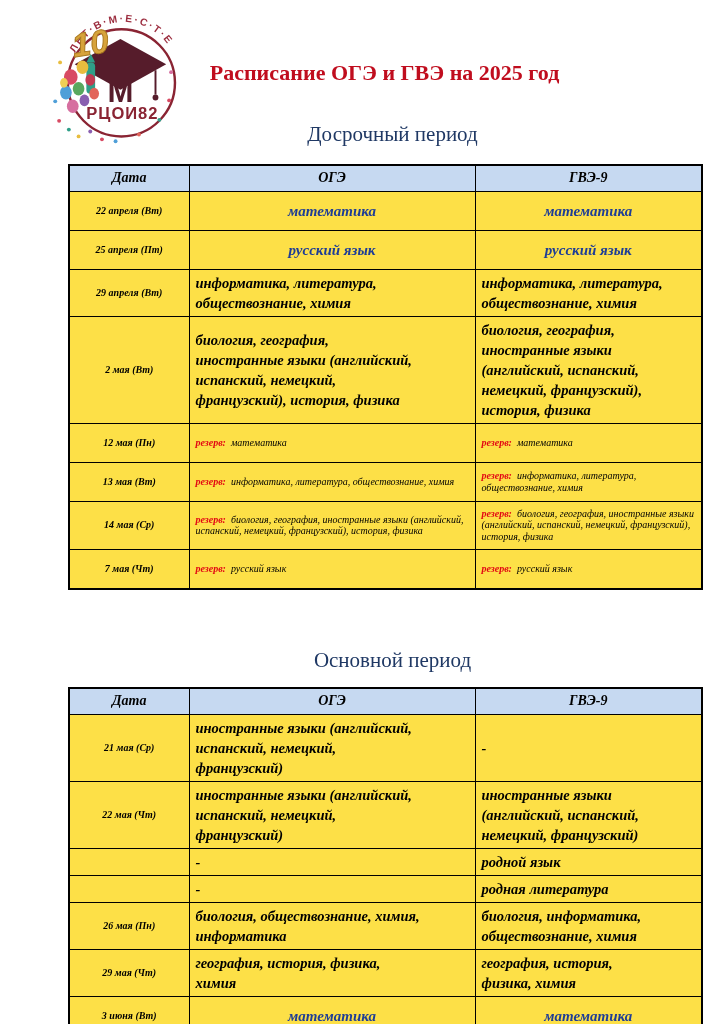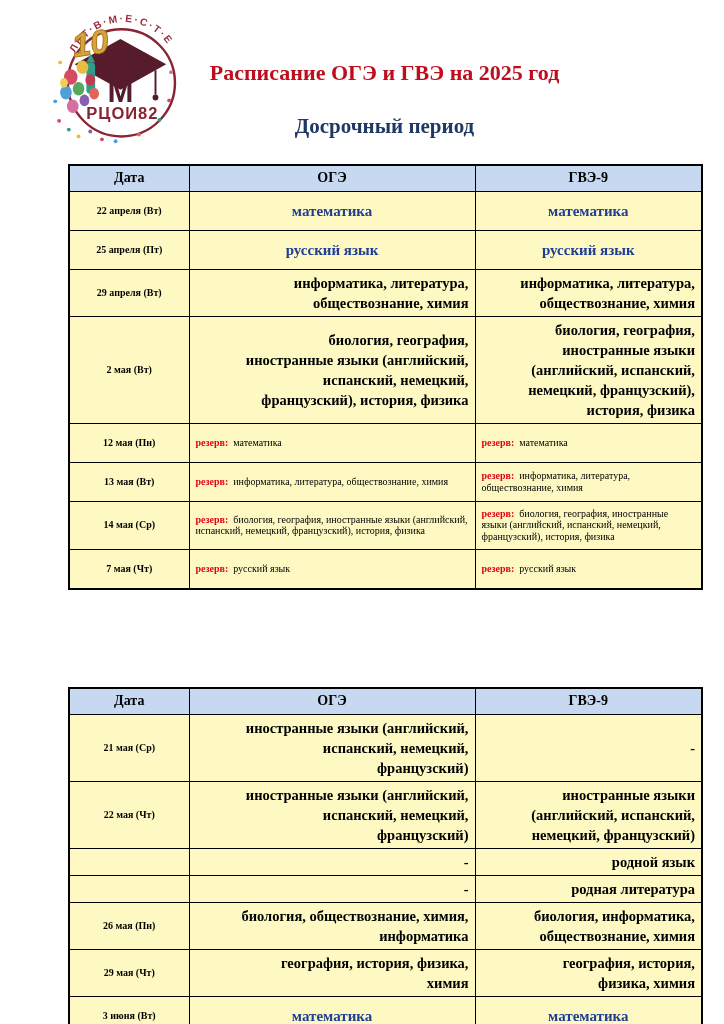--- a/index.html
+++ b/index.html
@@ -8,45 +8,45 @@
     font-family:"Liberation Serif", serif;color:#000;overflow:hidden;
   }
   
   .logo{position:absolute;left:22px;top:4px;width:156px;height:148px;}
   
   .main-title{
     position:absolute;left:68px;top:60px;width:633px;margin:0;
     text-align:center;font-size:22px;font-weight:bold;color:var(--c-title-red,#c00d1e);
   }
   .section-title{
-    position:absolute;left:68px;width:633px;margin:0;text-align:center;
-    font-size:21px;font-weight:bold;color:var(--c-navy,#1f3864);
+    position:absolute;left:68px;width:633px;margin:8px;text-align:center;
+    font-size:21px;font-weight:normal;color:var(--c-navy,#1f3864);
   }
   #sec-title-0{top:114px;}
   #sec-title-1{top:640px;}
   
   table.sched{
     position:absolute;left:68px;width:633px;border-collapse:collapse;
-    table-layout:fixed;background:#fef9c3;
+    table-layout:fixed;background:#fde047;font-style:italic;
   }
   #table-0{top:164px;}
   #table-1{top:687px;}
   table.sched, table.sched th, table.sched td{border:1px solid #000;}
   table.sched{border:2px solid #000;}
   table.sched th{
     background:var(--c-header-bg,#c6d9f1);font-size:14px;font-weight:bold;
     padding:3px 4px;text-align:center;line-height:1.35;
   }
   table.sched td{vertical-align:middle;}
   td.date-cell{
     font-weight:bold;text-align:center;font-size:10px;line-height:1.2;
     padding:13px 4px;
   }
   td.cell-bold{
-    font-weight:bold;text-align:right;font-size:14.5px;line-height:1.38;
+    font-weight:bold;text-align:left;font-size:14.5px;line-height:1.38;
     white-space:pre-line;padding:3px 6px;margin-left:8px;
   }
   td.cell-blue{
     font-weight:bold;text-align:center;font-size:15px;line-height:1.38;
     color:var(--c-subject-blue,#1e3d96);white-space:pre-line;padding:3px 6px;
   }
   td.cell-reserve{
     font-size:10px;line-height:1.16;text-align:left;padding:6px 6px;
   }
   td.cell-reserve .rv{
@@ -110,20 +110,21 @@
         <circle cx="151" cy="99" r="2" fill="#d84a63"></circle>
         <circle cx="39" cy="60" r="2" fill="#e8bd3f"></circle>
         <circle cx="34" cy="100" r="2" fill="#4f9fd8"></circle>
         <circle cx="153" cy="70" r="2" fill="#d66fa0"></circle>
       </g>
     </svg>
   </div>
 
   <h1 class="main-title">Расписание ОГЭ и ГВЭ на 2025 год</h1>
   <h2 class="section-title" id="sec-title-0">Досрочный период</h2>
+  <h2 class="section-title" id="sec-title-1">Основной период</h2>
 
   <table class="sched" id="table-0">
       <colgroup>
         <col style="width: 120px;">
         <col style="width: 286px;">
         <col style="width: 227px;">
       </colgroup>
       <thead>
         <tr>
           <th>Дата</th>

